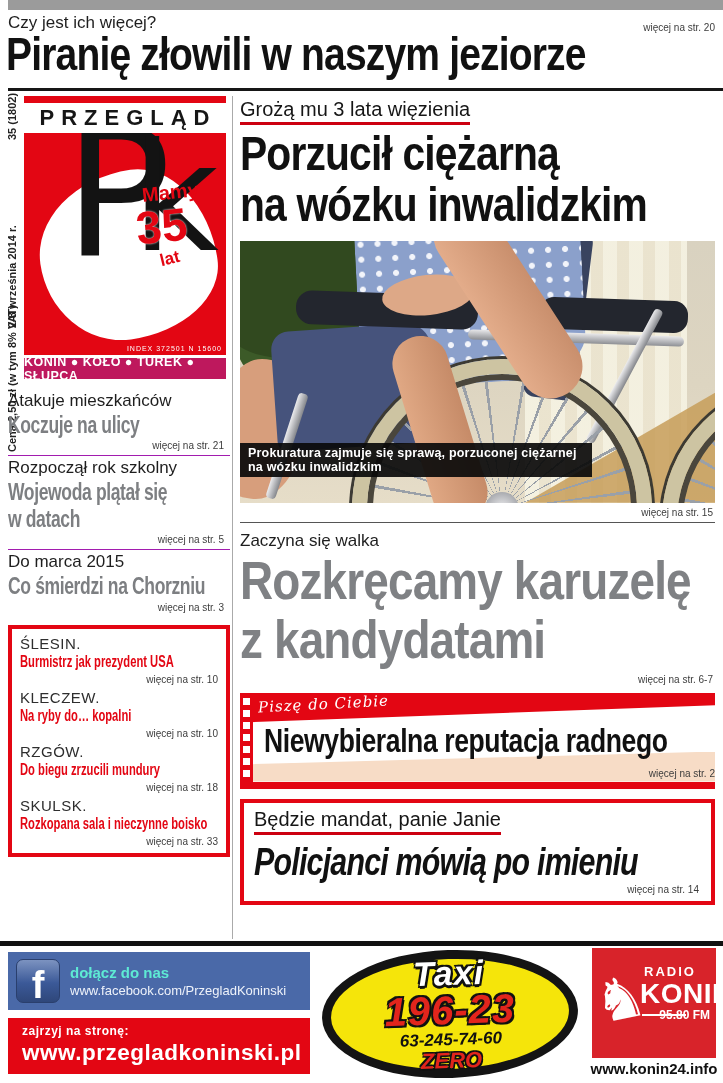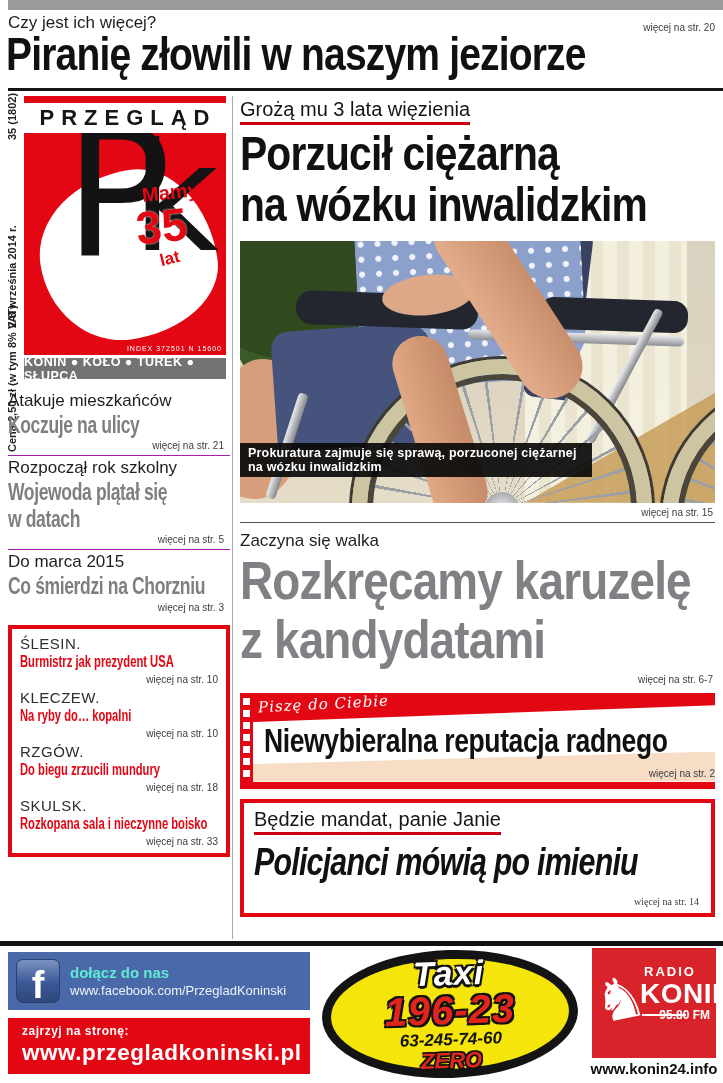--- a/index.html
+++ b/index.html
@@ -26,21 +26,21 @@
   .mh-title-top { height:30px; display:flex; align-items:center; justify-content:center; font-size:22px; font-weight:bold; letter-spacing:7px; color:#161616; padding-left:6px; }
   .mh-square { position:relative; height:210px; background:#e30613; overflow:hidden; }
   .mh-blob { position:absolute; left:16px; top:38px; width:176px; height:168px; background:#fff; border-radius:58% 42% 55% 45% / 48% 60% 40% 52%; transform:rotate(-8deg); }
   .mh-letter-p { position:absolute; left:40px; top:-28px; font-size:178px; font-weight:normal; color:#131313; font-family:"DejaVu Sans",sans-serif; line-height:1; }
   .mh-letter-k { position:absolute; left:108px; top:-10px; font-size:150px; font-weight:normal; color:#131313; font-family:"DejaVu Sans",sans-serif; line-height:1; }
   .mh-mamy { position:absolute; left:118px; top:48px; color:#e30613; font-weight:bold; font-size:20px; transform:rotate(-6deg); }
   .mh-35 { position:absolute; left:112px; top:66px; color:#e30613; font-weight:bold; font-size:46px; transform:rotate(-6deg); text-shadow:0 0 2px #fff; }
   .mh-lat { position:absolute; left:136px; top:116px; color:#e30613; font-weight:bold; font-size:17px; transform:rotate(-14deg); }
   .mh-title-bottom { height:36px; display:flex; align-items:center; justify-content:center; font-size:26px; font-weight:bold; letter-spacing:9px; color:#161616; padding-left:8px; }
   .mh-index { height:12px; background:#e30613; color:#fff; font-size:7px; text-align:right; padding:2px 4px 0 0; letter-spacing:1px; }
-  .mh-regions { margin-top:3px; height:21px; background:#737373; color:#fff; font-weight:bold; font-size:12.5px; display:flex; align-items:center; justify-content:center; letter-spacing:.5px; }
+  .mh-regions { margin-top:3px; height:21px; background:#be185d; color:#fff; font-weight:bold; font-size:12.5px; display:flex; align-items:center; justify-content:center; letter-spacing:.5px; }
 
   .left-stories { margin:10px 0 0 8px; width:222px; }
   .lstory { padding:2px 0 1px 0; border-bottom:1px solid #a21caf; }
   .lstory:last-child { border-bottom:none; }
   .lstory .kicker { font-size:17px; margin-bottom:1px; }
   .hl-left { display:block; font-weight:bold; font-size:24px; line-height:1.1; color:#7d7f82; letter-spacing:-.5px;
              width:137%; transform:scaleX(.73); transform-origin:0 0; white-space:pre-line; }
   .lstory .more { margin:2px 6px 3px 0; }
 
   .region-box { margin:8px 0 0 8px; width:222px; border:4px solid #e30613; padding:6px 6px 2px 8px; }
@@ -103,21 +103,21 @@
   .lb-peach { position:absolute; left:13px; bottom:7px; width:462px; height:30px; background:#f7dcc6; clip-path:polygon(0 42%,100% 0,100% 100%,0 100%); }
   .lb-bottom { position:absolute; left:0; bottom:0; width:475px; height:7px; background:#e30613; }
   .hl-banner { position:absolute; left:24px; top:28px; display:block; font-weight:bold; font-size:34px; letter-spacing:-.5px; color:#111;
                transform:scaleX(.78); transform-origin:0 0; white-space:nowrap; }
   .lb-more { position:absolute; right:0; bottom:10px; }
 
   
   .boxed-story { margin-top:10px; width:475px; border:4px solid #e30613; padding:5px 10px 4px 10px; background:#fff; }
   .hl-box { display:block; font-weight:bold; font-style:italic; font-size:38px; letter-spacing:-1px; color:#111; margin-top:2px;
             transform:scaleX(.8); transform-origin:0 0; white-space:nowrap; }
-  .boxed-story .more { margin:12px 2px 2px 0;font-family:Liberation Serif, serif; }
+  .boxed-story .more { margin:0 2px 2px 0; }
 
   
   .footer-bar { position:absolute; left:0; top:941px; width:723px; height:5px; background:#111; }
   .fb-banner { position:absolute; left:8px; top:952px; width:302px; height:58px; background:#4a69a8; display:flex; align-items:center; }
   .fb-icon { width:44px; height:44px; margin:0 10px 0 8px; border-radius:7px; background:linear-gradient(180deg,#7c93c0 0%,#3b5998 55%,#2f477a 100%);
              border:1px solid #2a3f6d; color:#fff; font-weight:bold; font-size:38px; display:flex; align-items:flex-end; justify-content:center; line-height:.9; overflow:hidden; }
   .fb-join { color:#5eead4; font-weight:bold; font-size:15px; }
   .fb-url { color:#eef2fa; font-size:13px; margin-top:2px; }
   .site-banner { position:absolute; left:8px; top:1018px; width:302px; height:56px; background:#e30613; color:#fff; padding:6px 0 0 14px; }
   .site-label { font-weight:bold; font-size:12px; letter-spacing:.5px; }

